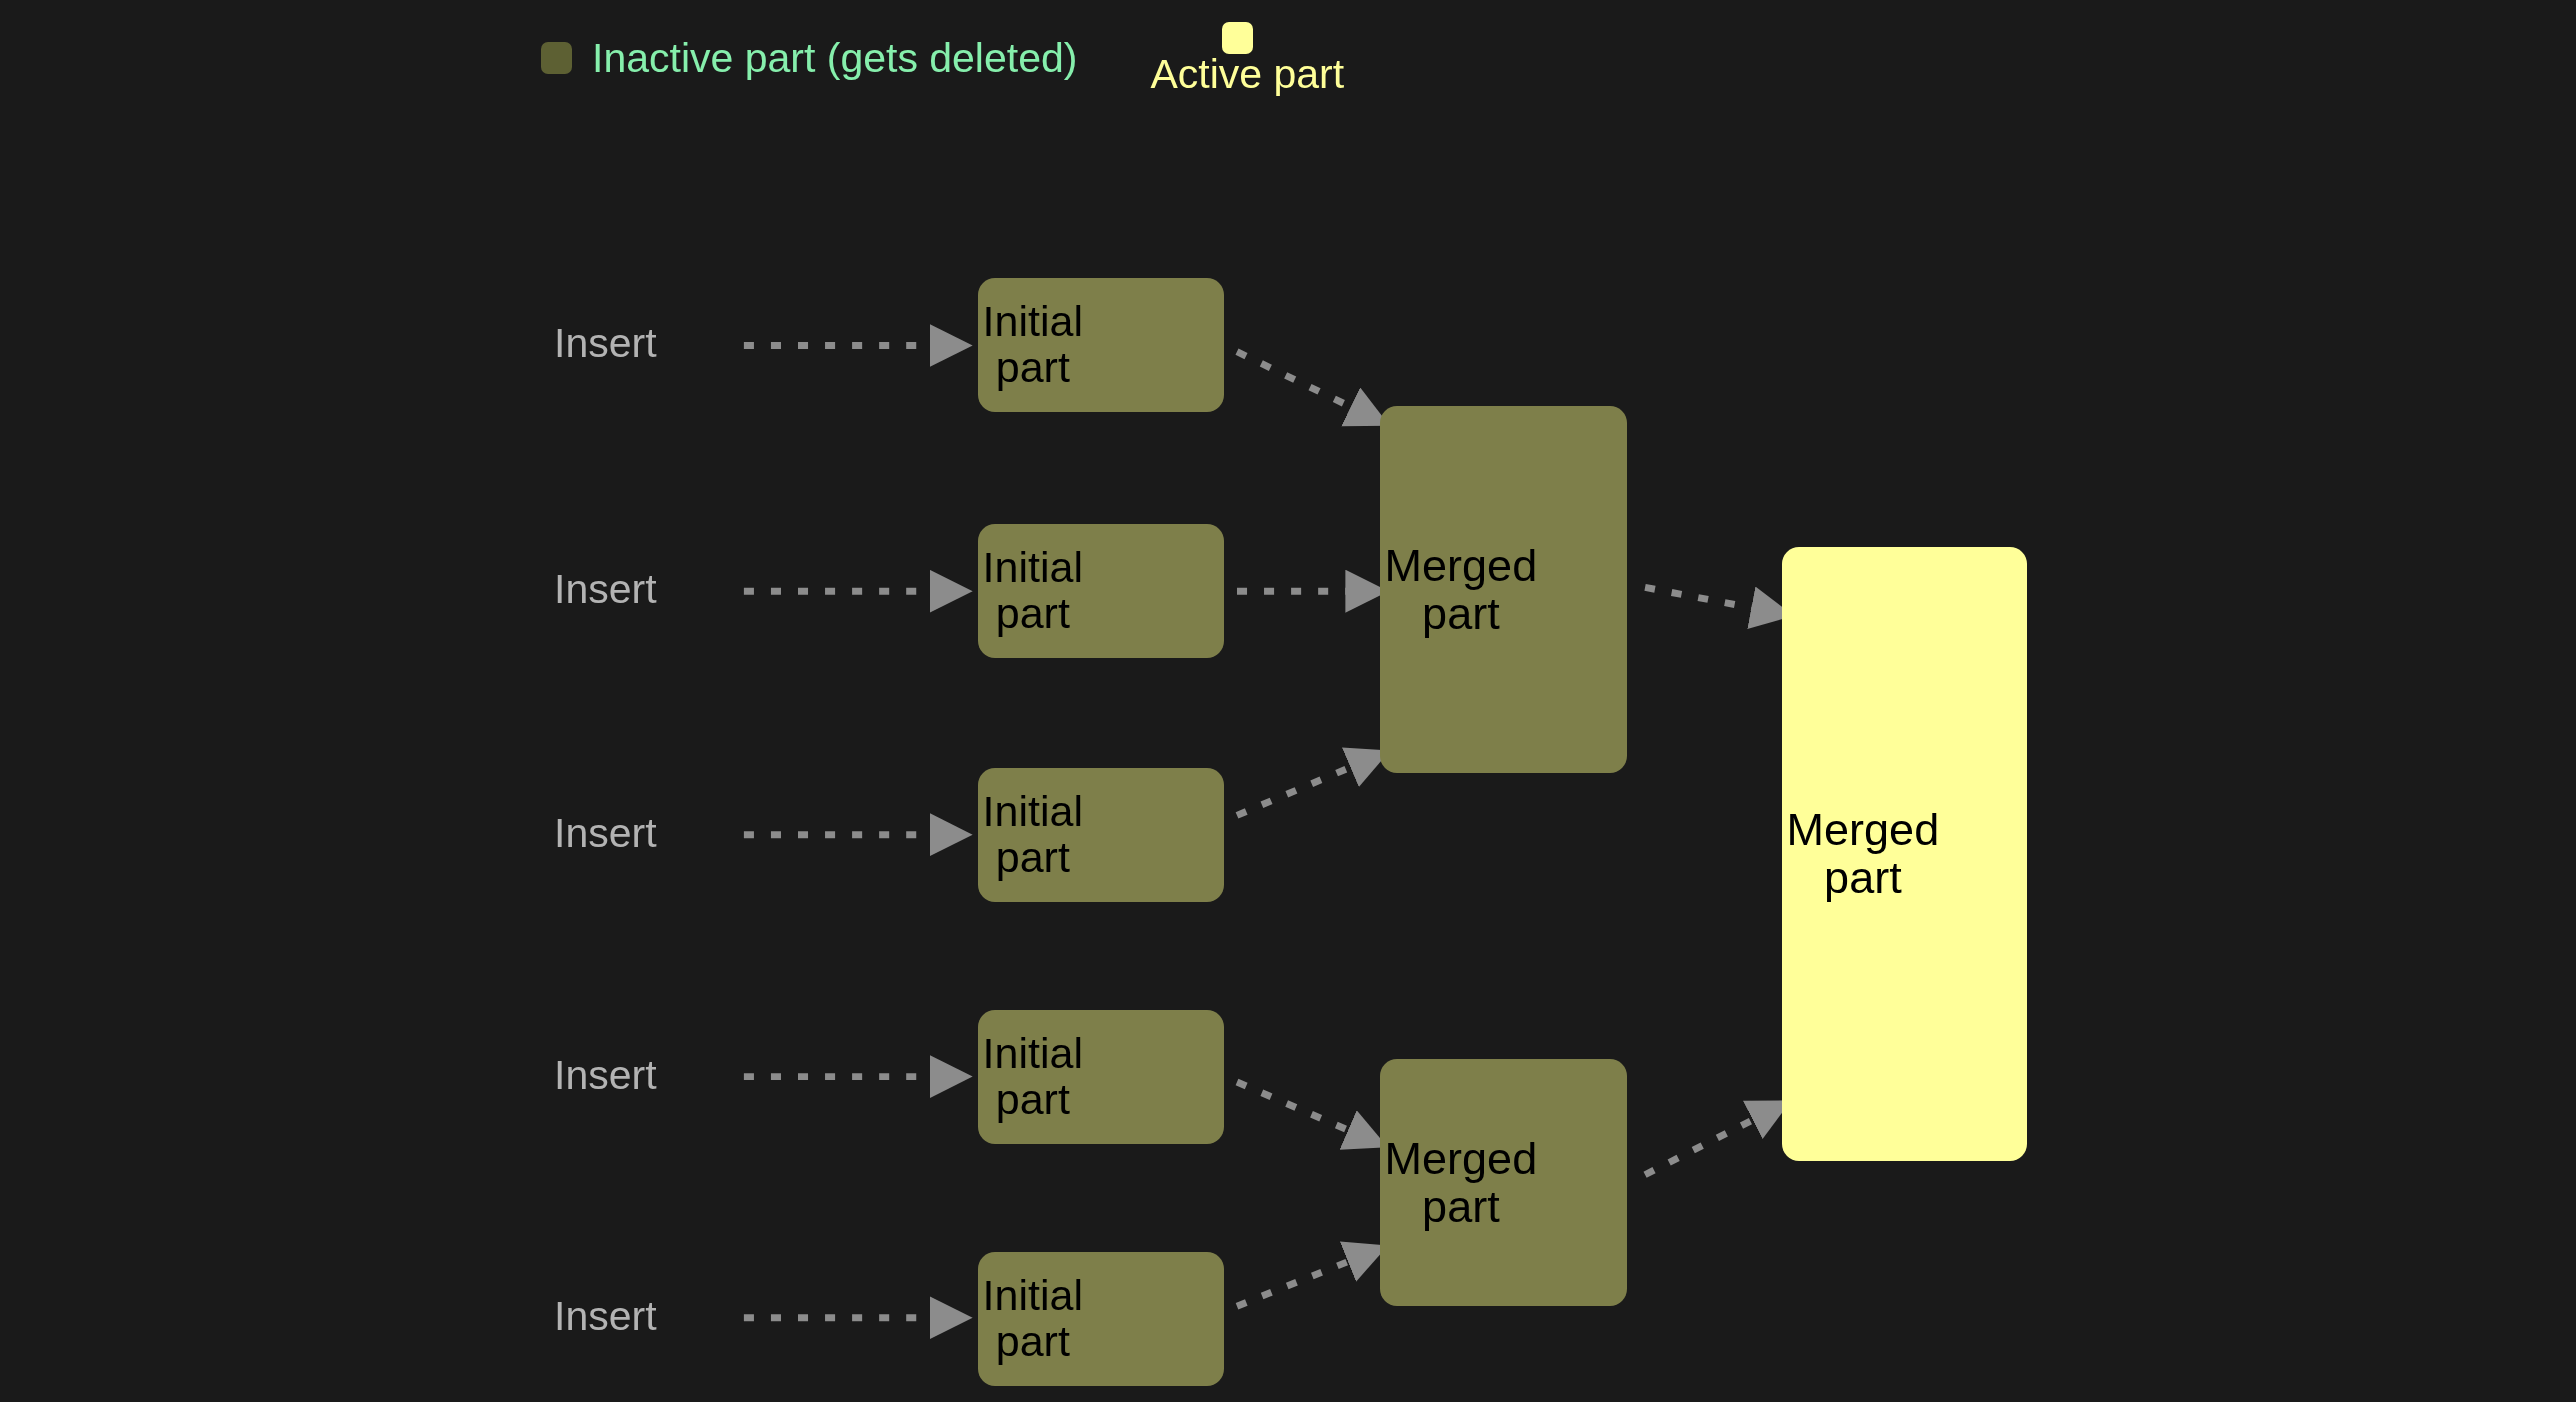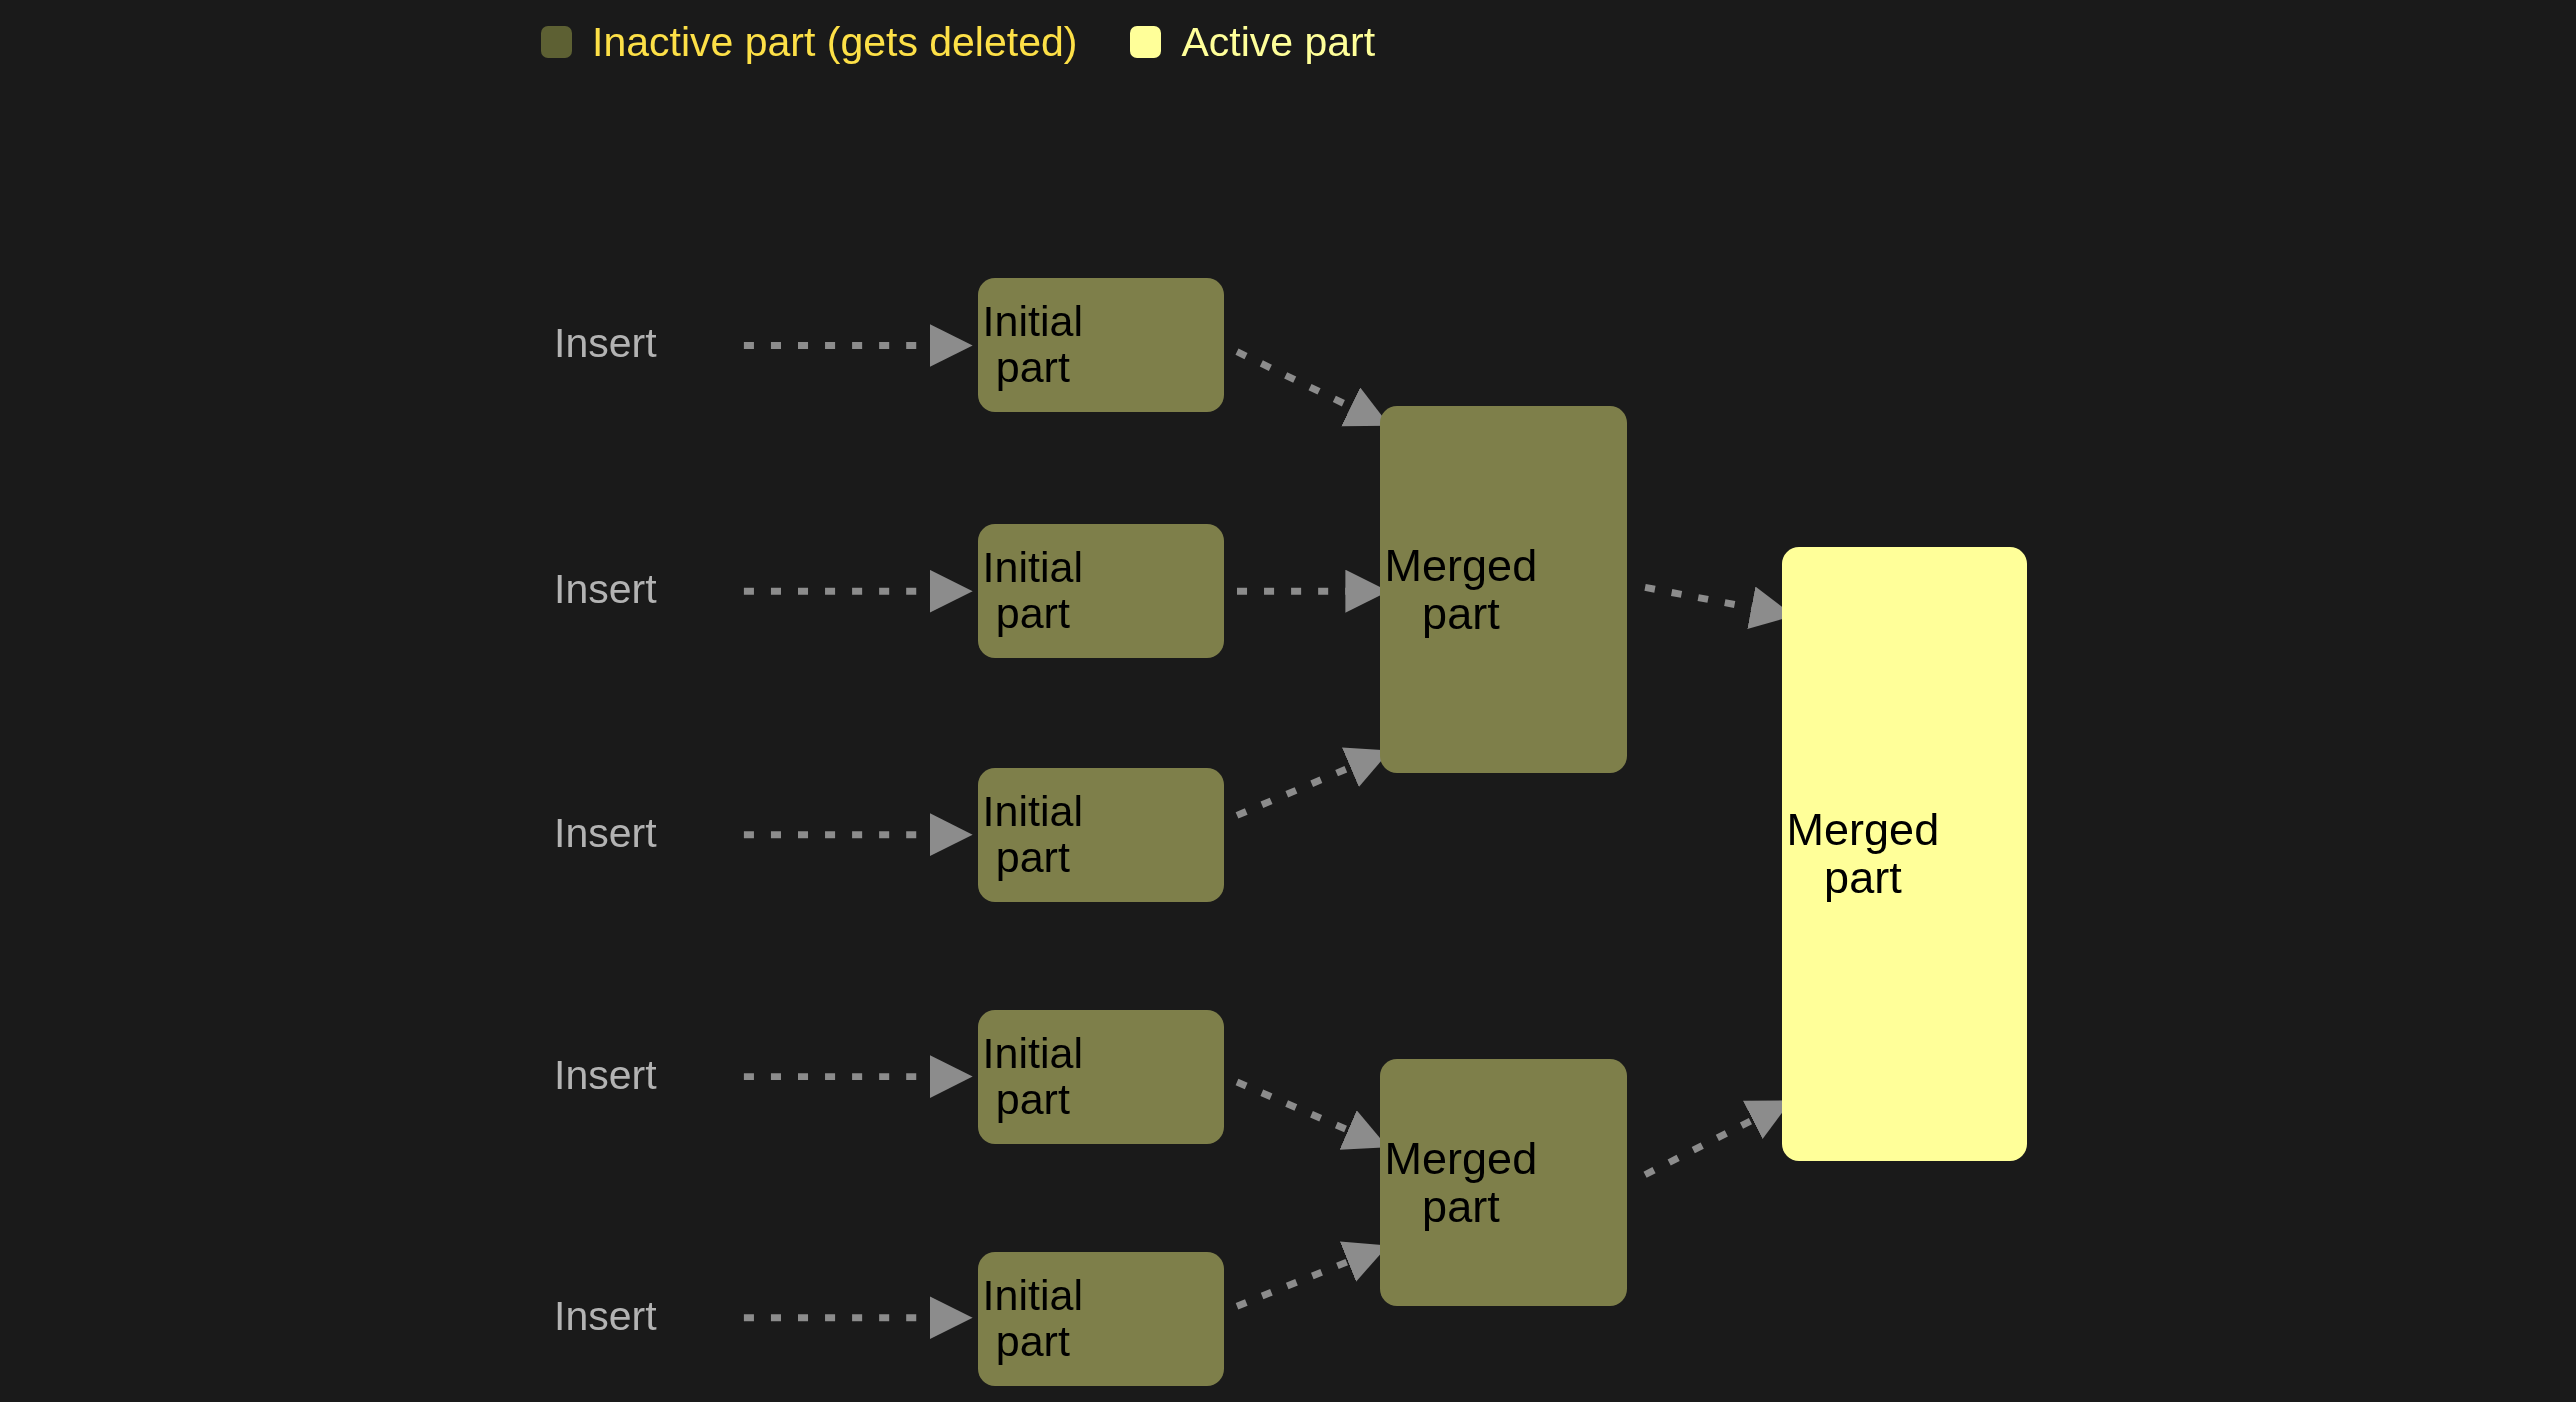--- a/index.html
+++ b/index.html
@@ -26,34 +26,34 @@
     left: 541px;
     top: 21.6px;
     display: flex;
     align-items: center;
     gap: 0;
   }
   .legend-entry {
     display: flex;
     align-items: center;
   }
-  .legend-entry + .legend-entry { margin-left: 53px; }
+  .legend-entry + .legend-entry { margin-left: 53px; flex-direction: column; }
   .legend-swatch {
     width: 31px;
     height: 32px;
     border-radius: 7px;
     flex: none;
   }
   .legend-label {
     margin-left: 20px;
     font-size: 41px;
     line-height: 1;
     white-space: nowrap;
   }
-  .legend-label.inactive { color: #fde047; }
+  .legend-label.inactive { color: #86efac; }
   .legend-label.active   { color: #ffff99; }
 
   
   .node {
     position: absolute;
     border-radius: 17px;
     display: flex;
     align-items: center;
     justify-content: flex-start;
     text-align: center;

